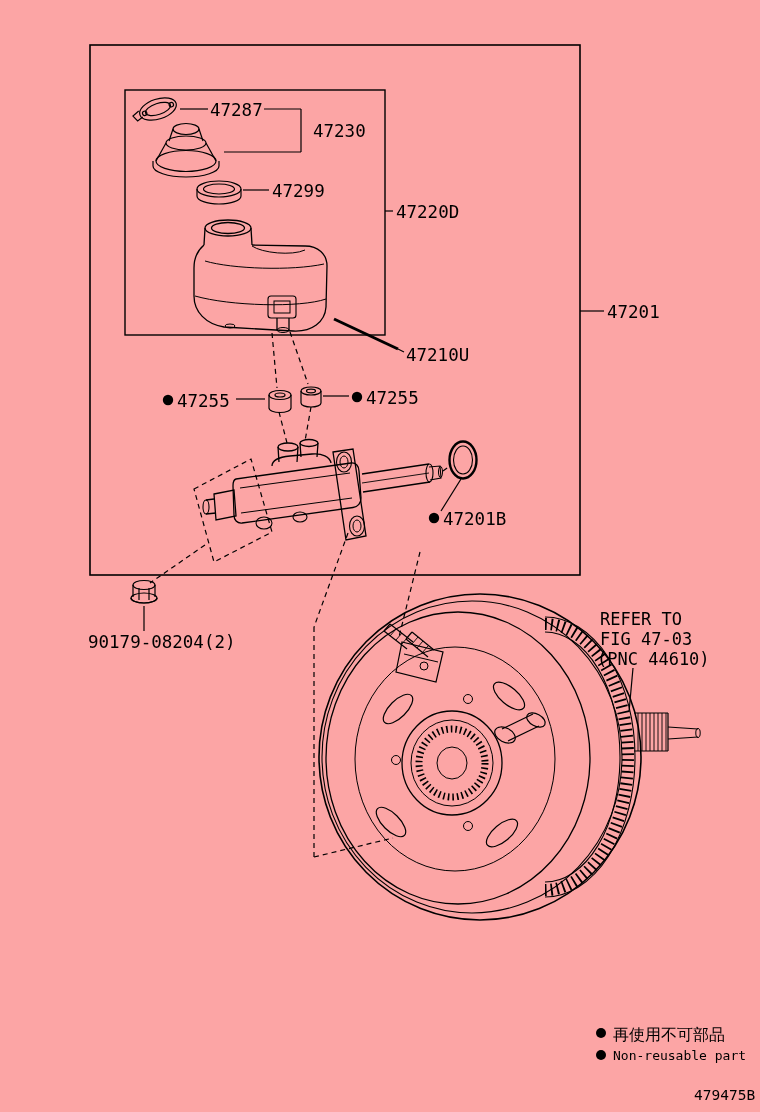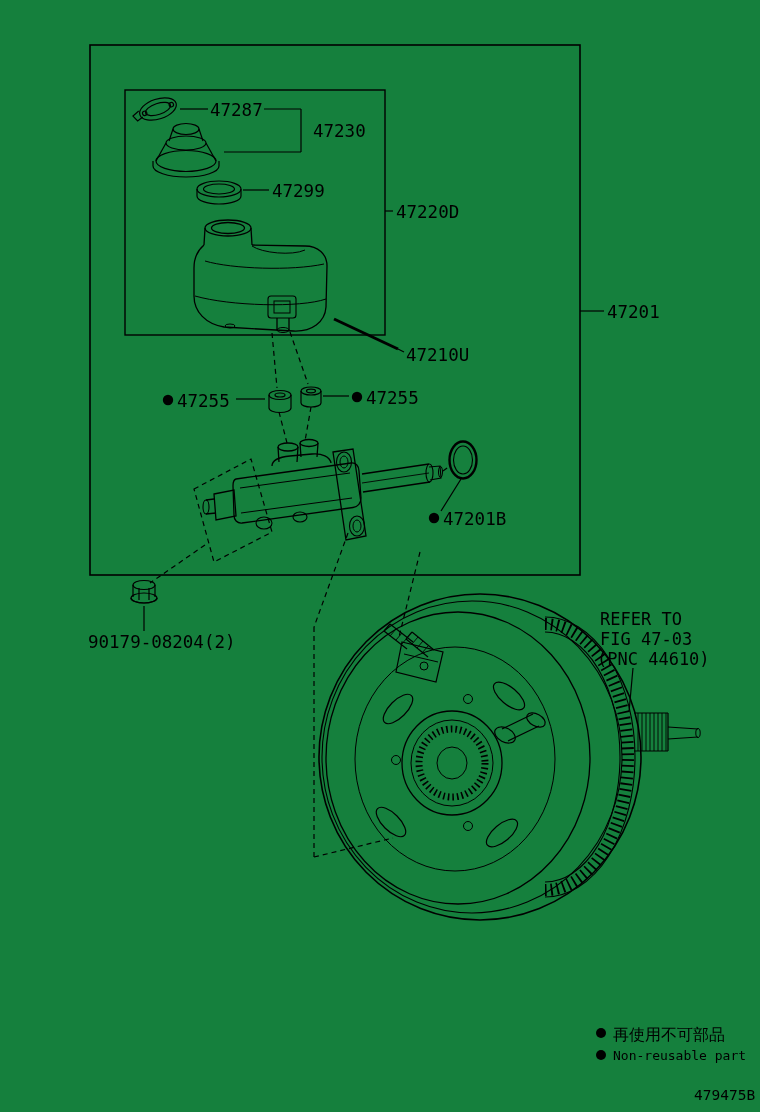--- a/index.html
+++ b/index.html
@@ -1,16 +1,16 @@
 <!DOCTYPE html>
 <html><head>
 <meta charset="utf-8">
 <style>
   html,body{margin:0;padding:0;background:#ffffff;}
-  .page{position:relative;width:760px;height:1112px;background:#15803d;overflow:hidden;}
+  .page{position:relative;width:760px;height:1112px;background:#fca5a5;overflow:hidden;}
   svg{display:block;}
   svg text{font-family:"DejaVu Sans Mono","Liberation Mono",monospace;fill:#000;}
   .part-label{font-size:17.5px;}
   .refer-label{font-size:17px;}
   .legend-jp{font-size:16px;font-family:"DejaVu Sans",sans-serif;}
   .legend-en{font-size:13px;}
   .fig-code{font-size:14.5px;}
 </style>
 </head>
 <body>

